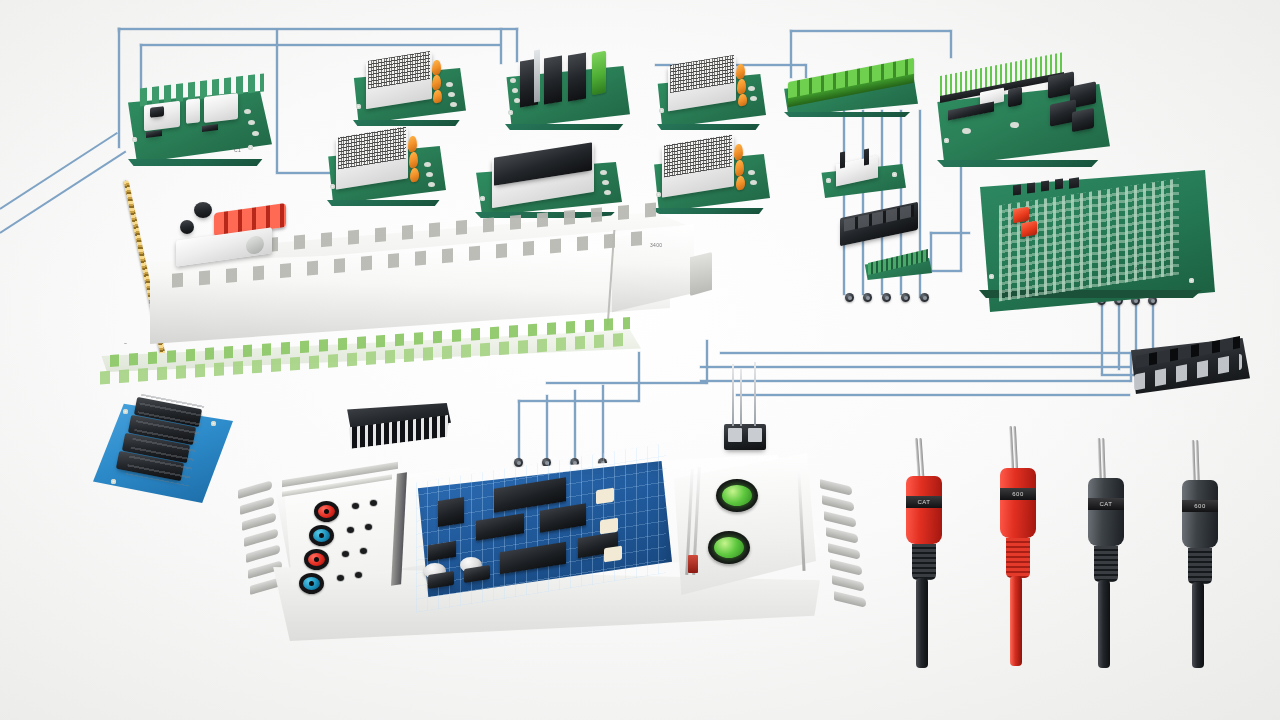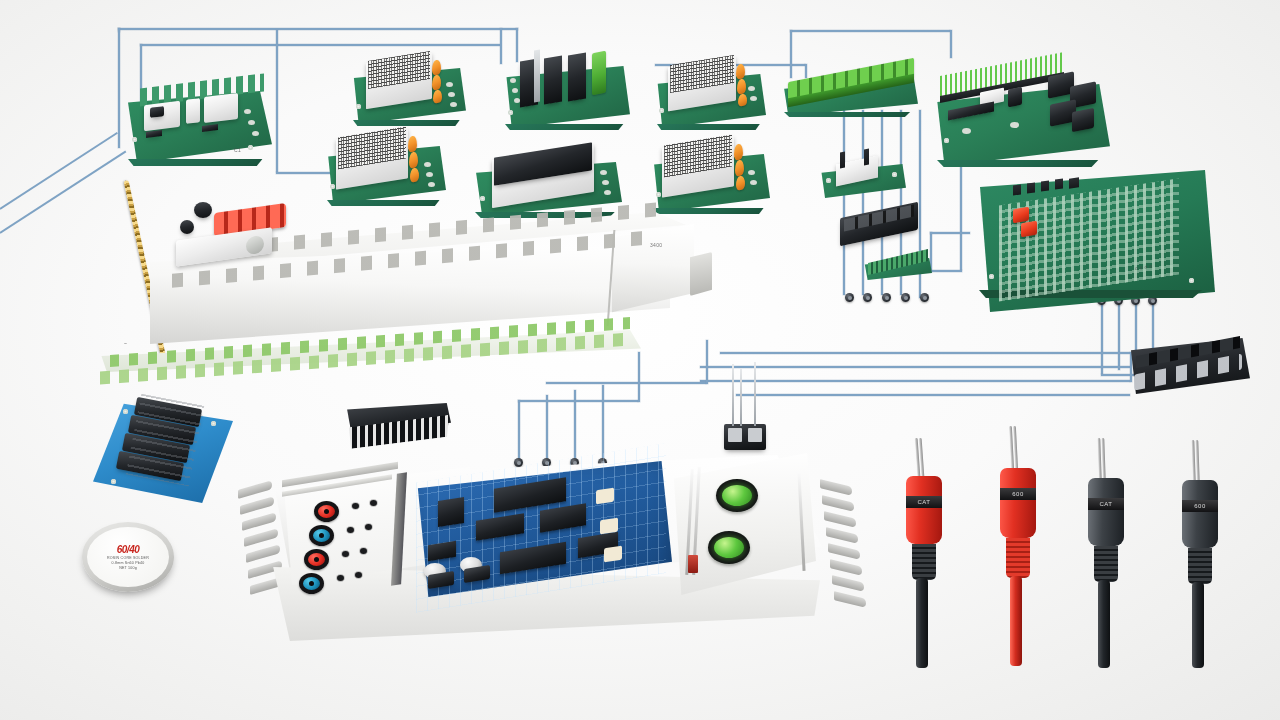--- a/index.html
+++ b/index.html
@@ -457,28 +457,20 @@
 
     <div class="blkblk" style="left:42px;top:18px;width:66px;height:18px;transform:rotate(11deg);border-radius:2px;"></div>
     <div class="blkblk" style="left:36px;top:36px;width:66px;height:18px;transform:rotate(11deg);border-radius:2px;"></div>
     <div class="blkblk" style="left:30px;top:54px;width:66px;height:18px;transform:rotate(11deg);border-radius:2px;"></div>
     <div class="blkblk" style="left:24px;top:72px;width:66px;height:18px;transform:rotate(11deg);border-radius:2px;"></div>
     <div style="position:absolute;left:40px;top:14px;width:64px;height:82px;transform:rotate(11deg);
         background:repeating-linear-gradient(180deg, rgba(120,124,130,.55) 0 2px, rgba(0,0,0,0) 2px 9px);
         opacity:.7;"></div>
   </div>
 
-  <div class="spool" style="left:82px;top:522px;width:92px;height:70px;">
-    <div class="lbl">
-      <div class="brand">60/40</div>
-      <div class="sub">ROSIN CORE SOLDER</div>
-      <div class="sub">0.8mm Sn60 Pb40</div>
-      <div class="sub">NET 100g</div>
-    </div>
-  </div>
 
   <div class="lay" style="left:248px;top:455px;">
 
     <div class="finpack" style="left:-10px;top:30px;">
       <div class="fin" style="left:0;top:0px;width:34px;height:9px;transform:skewY(-16deg);"></div>
       <div class="fin" style="left:2px;top:16px;width:34px;height:9px;transform:skewY(-16deg);"></div>
       <div class="fin" style="left:4px;top:32px;width:34px;height:9px;transform:skewY(-16deg);"></div>
       <div class="fin" style="left:6px;top:48px;width:34px;height:9px;transform:skewY(-16deg);"></div>
       <div class="fin" style="left:8px;top:64px;width:34px;height:9px;transform:skewY(-16deg);"></div>
       <div class="fin" style="left:10px;top:80px;width:34px;height:9px;transform:skewY(-16deg);"></div>

